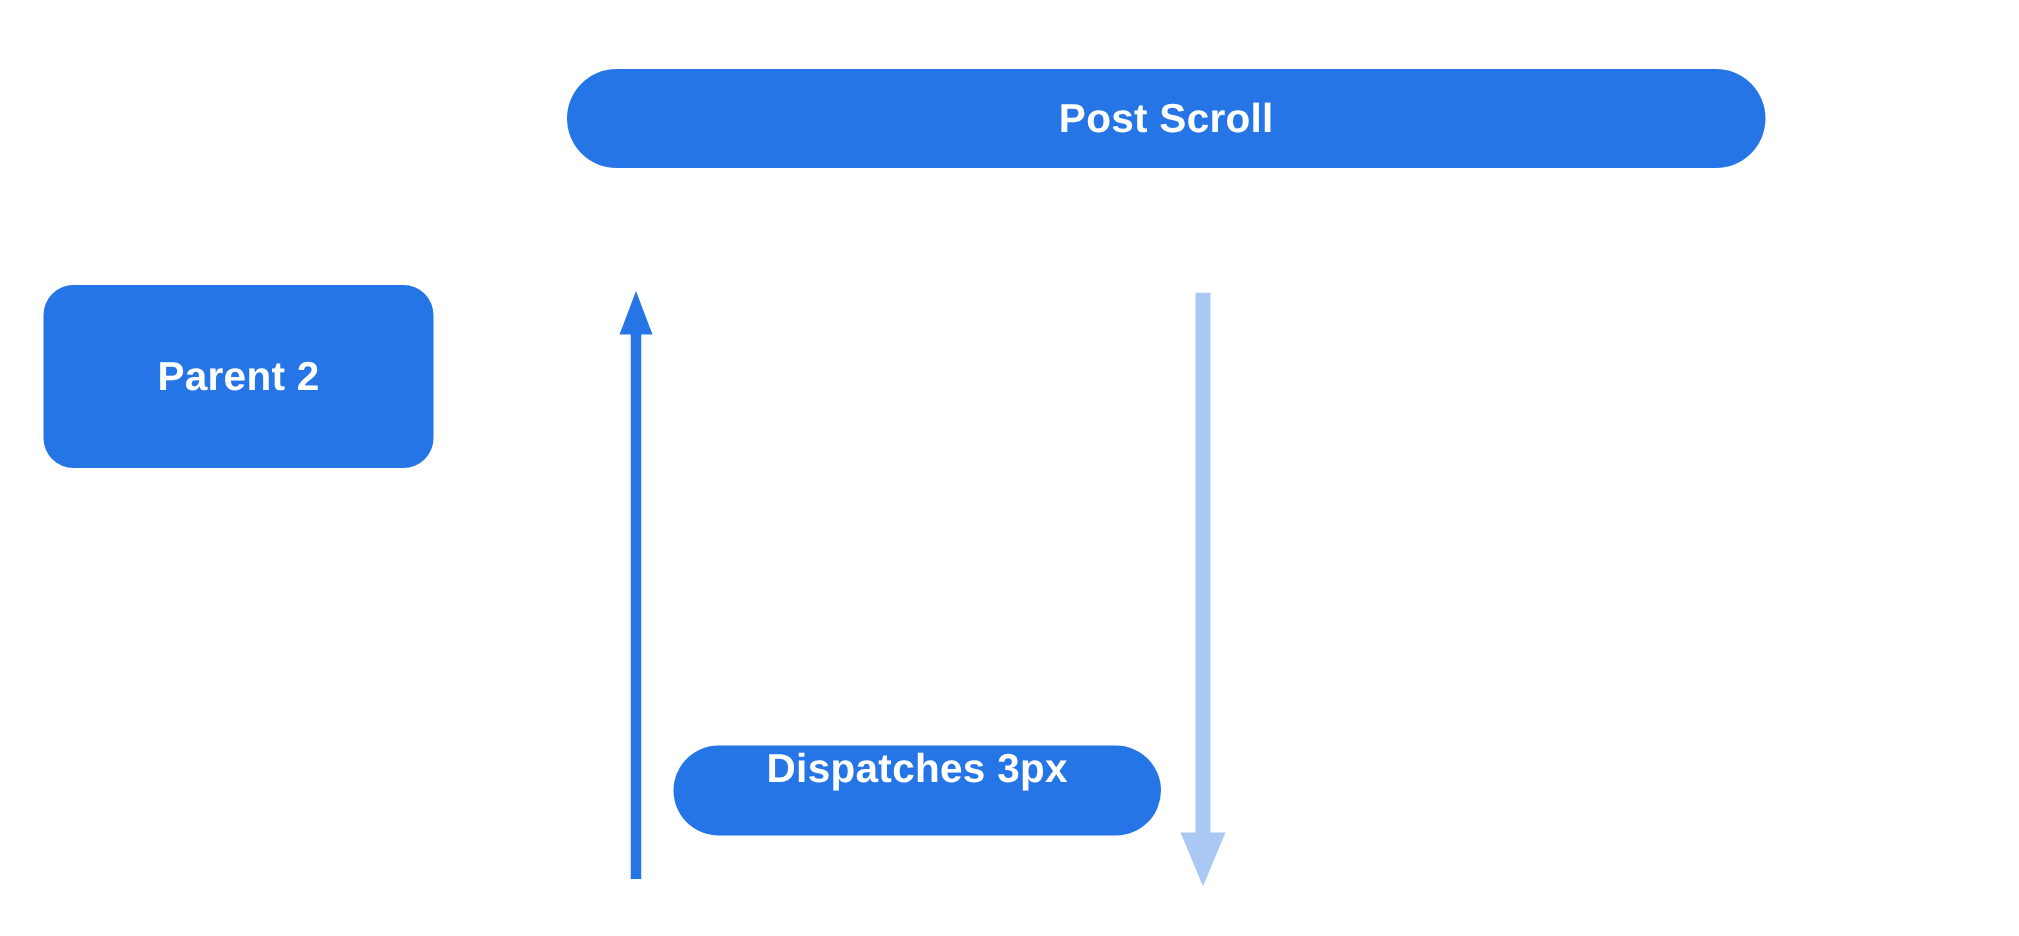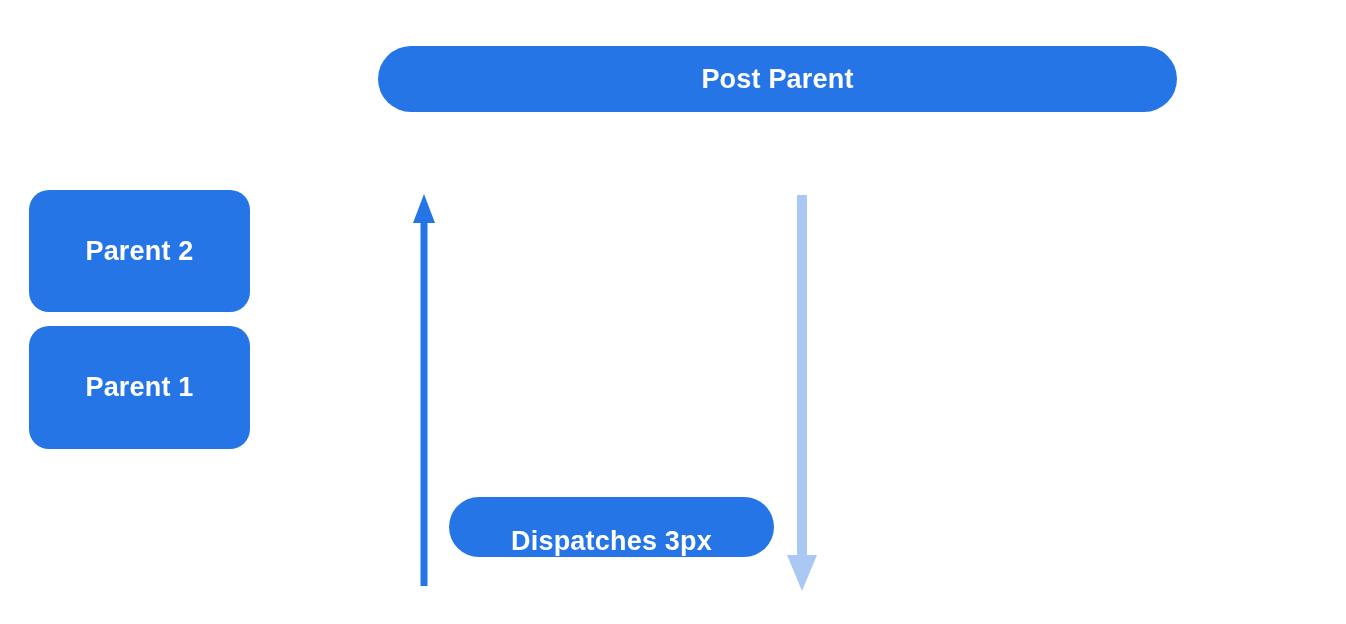--- a/index.html
+++ b/index.html
@@ -18,21 +18,21 @@
   
   .banner{
     position:absolute;left:378px;top:46px;width:799px;height:66px;
     background:var(--primary-blue);border-radius:33px;
     display:flex;align-items:center;justify-content:center;
   }
   .banner span{color:var(--text-light);font-size:27px;font-weight:bold;letter-spacing:.2px;}
 
   
   .box{
-    position:absolute;left:29px;width:221px;border-radius:20px;
+    position:absolute;left:29px;width:260px;border-radius:20px;
     display:flex;align-items:center;justify-content:center;text-align:center;
   }
   .box.filled{background:var(--primary-blue);}
   .box.filled span{color:var(--text-light);font-size:27px;font-weight:bold;letter-spacing:.2px;}
   .box.outlined{background:#fff;border:7px solid var(--primary-blue);border-radius:22px;}
   .box.outlined span{color:var(--text-dark);font-size:28px;font-weight:500;}
   .box-parent2{top:190px;height:122px;}
   .box-parent1{top:326px;height:123px;}
   .box-child{top:461px;height:127px;}
 
@@ -47,38 +47,35 @@
     position:absolute;left:447px;top:221px;width:322px;height:62px;
     background:#fff;border:1px solid #f0f0f0;border-radius:31px;
     box-shadow:0 3px 16px rgba(60,64,67,.22);
     display:flex;align-items:center;justify-content:center;
   }
   .delta-pill span{color:var(--text-dark);font-size:28px;font-weight:600;}
 
   .dispatch-pill{
     position:absolute;left:449px;top:497px;width:325px;height:60px;
     background:var(--primary-blue);border-radius:30px;
-    display:flex;align-items:flex-end;justify-content:center;
+    display:flex;align-items:flex-start;justify-content:center;
   }
   .dispatch-pill span{color:var(--text-light);font-size:27px;font-weight:bold;letter-spacing:.2px;}
 </style>
 </head>
 <body>
 
 <div class="canvas">
 
   <div class="banner">
-    <span>Post Parent</span>
+    <span>Post Scroll</span>
   </div>
 
   <div class="box filled box-parent2">
     <span>Parent 2</span>
-  </div>
-  <div class="box filled box-parent1">
-    <span>Parent 1</span>
   </div>
 
   <svg class="arrow-up-svg" width="24" height="392" viewBox="0 0 24 392" aria-hidden="true">
     <polygon class="stroke" points="12,0 23,29 1,29"></polygon>
     <rect class="stroke" x="8.5" y="25" width="7" height="367"></rect>
   </svg>
 
   <svg class="arrow-down-svg" width="32" height="396" viewBox="0 0 32 396" aria-hidden="true">
     <rect class="stroke" x="11" y="0" width="10" height="365"></rect>
     <polygon class="stroke" points="16,396 1,360 31,360"></polygon>

